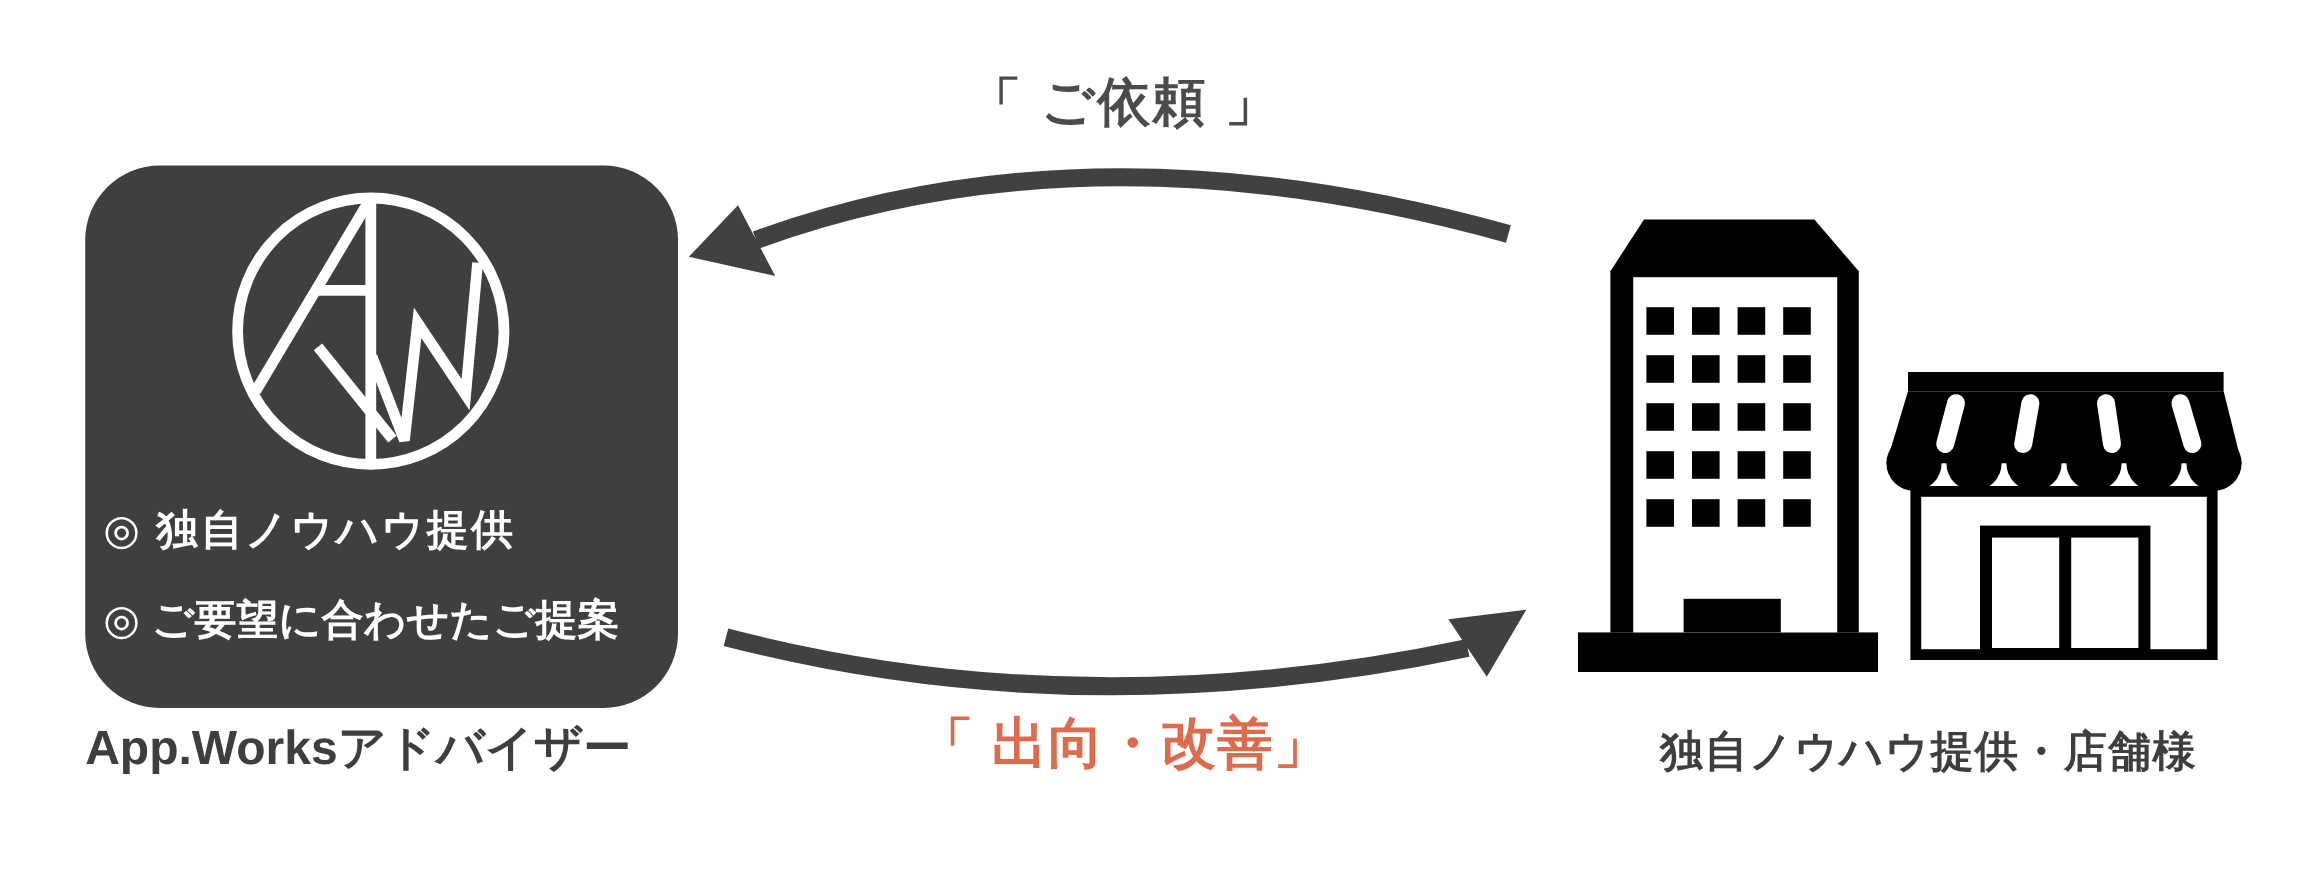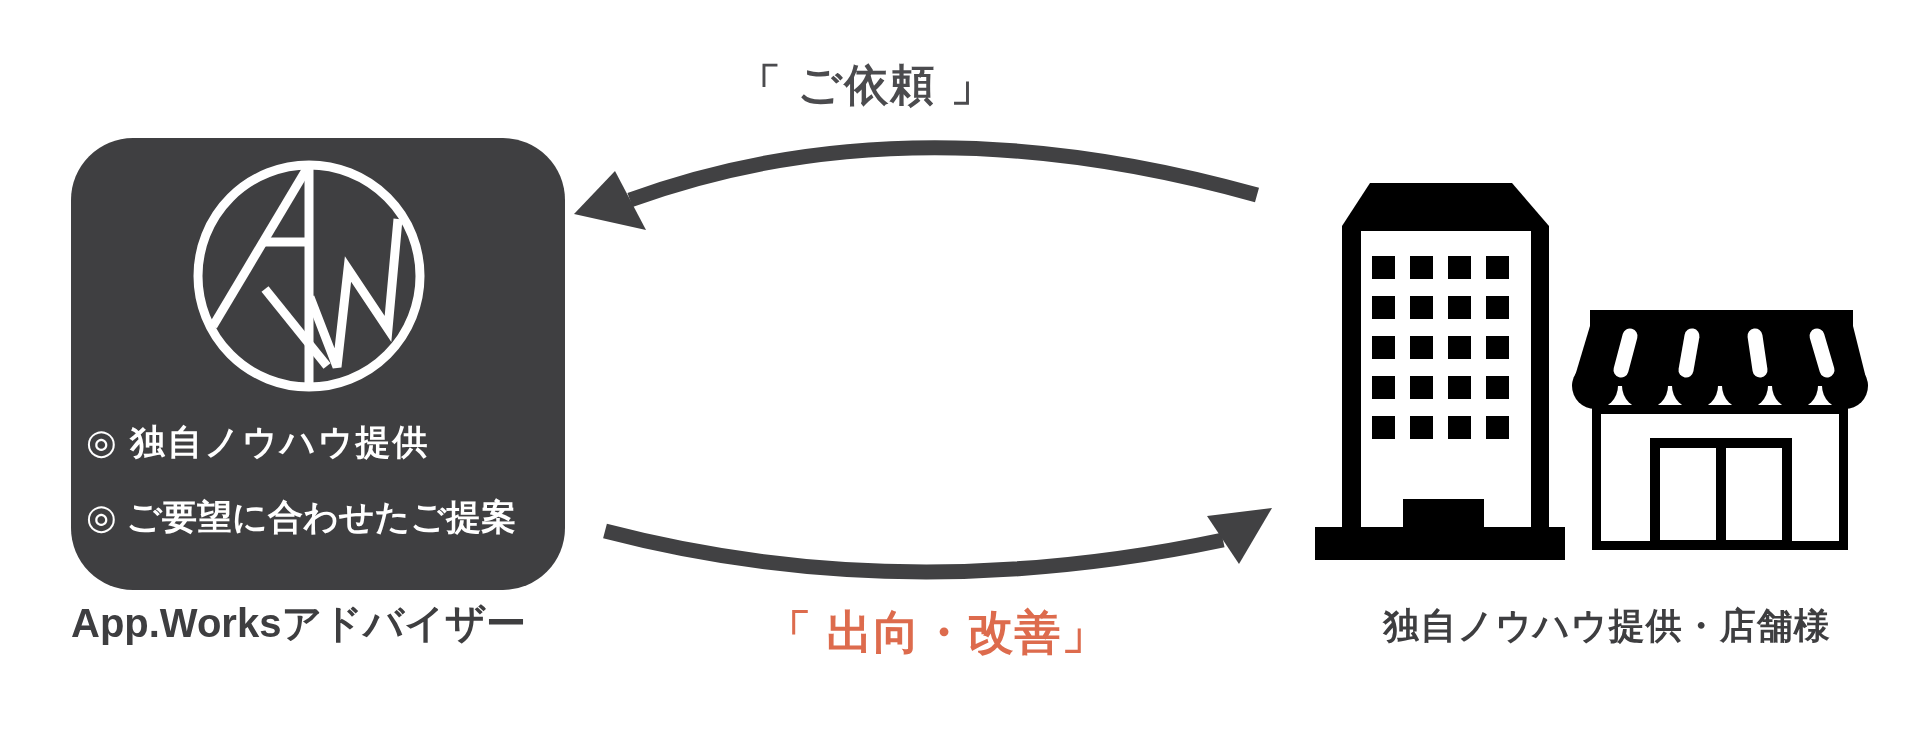--- a/index.html
+++ b/index.html
@@ -44,38 +44,37 @@
     font-size: 40px;
     font-weight: bold;
     color: #3E3E40;
     white-space: nowrap;
   }
   
   .request-label {
     position: absolute;
     left: 737px; top: 56px;
     width: 400px;
-    text-align: left;
+    text-align: center;
     font-size: 44px;
     font-weight: bold;
     color: #4B4B4E;
     letter-spacing: 2px;
     white-space: nowrap;
   }
   .dispatch-label {
     position: absolute;
     left: 687px; top: 589px;
     width: 500px;
     text-align: center;
     font-size: 46px;
     font-weight: bold;
     color: #DD6B4D;
     letter-spacing: 1px;
     white-space: nowrap;
-    margin-top: 13px;
   }
   
   .arrows {
     position: absolute;
     left: 0; top: 0;
     width: 1920px; height: 741px;
   }
   
   .building-icon { position: absolute; left: 1315px; top: 178px; }
   .store-icon    { position: absolute; left: 1570px; top: 306px; }

